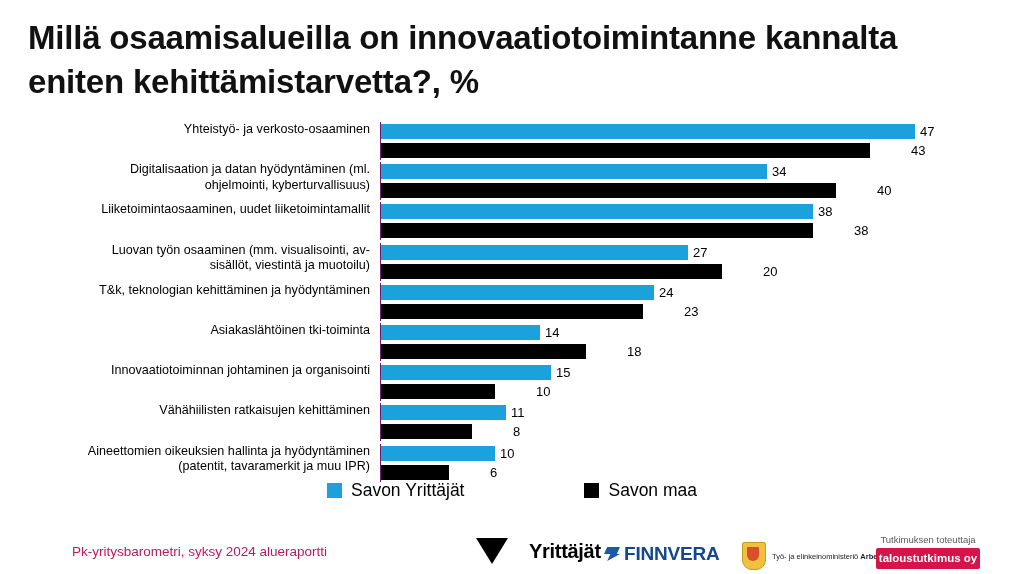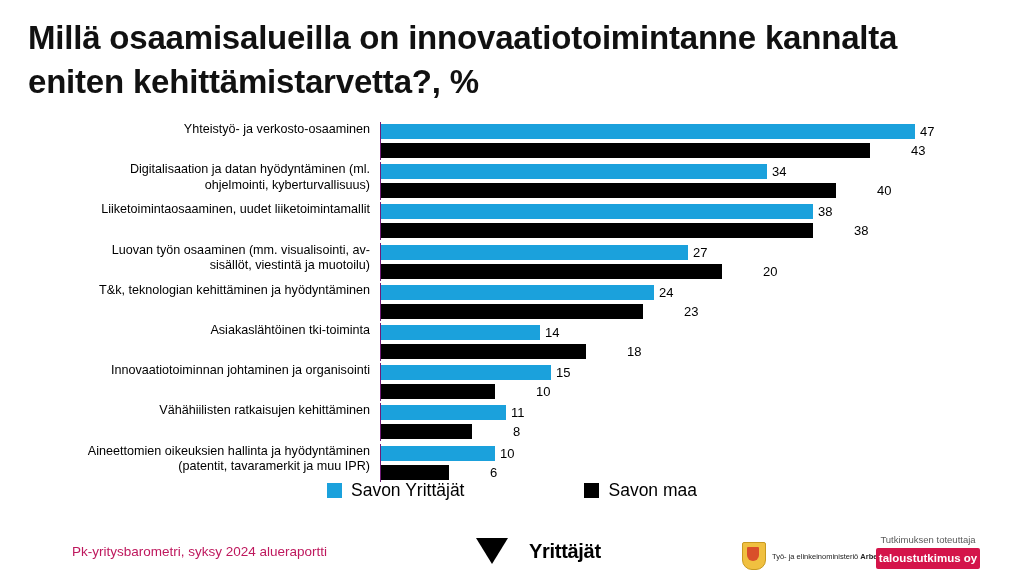--- a/index.html
+++ b/index.html
@@ -401,20 +401,24 @@
 </div>
 
 <div class="footer">
   <div class="footer-source">Pk-yritysbarometri, syksy 2024 alueraportti</div>
 
   <div class="logo-yrittajat">
     <span class="yr-mark"></span>
     <span class="yr-text">Yrittäjät</span>
   </div>
 
+  <div class="logo-finnvera">
+    <span class="fv-mark"></span>
+    <span class="fv-text">FINNVERA</span>
+  </div>
 
   <div class="logo-tem">
     <span class="tem-crest"></span>
     <span class="tem-lines">
       <span class="tem-line1">Työ- ja elinkeinoministeriö</span>
       <span class="tem-line2">Arbets- och näringsministeriet</span>
     </span>
   </div>
 
   <div class="logo-taloustutkimus">

